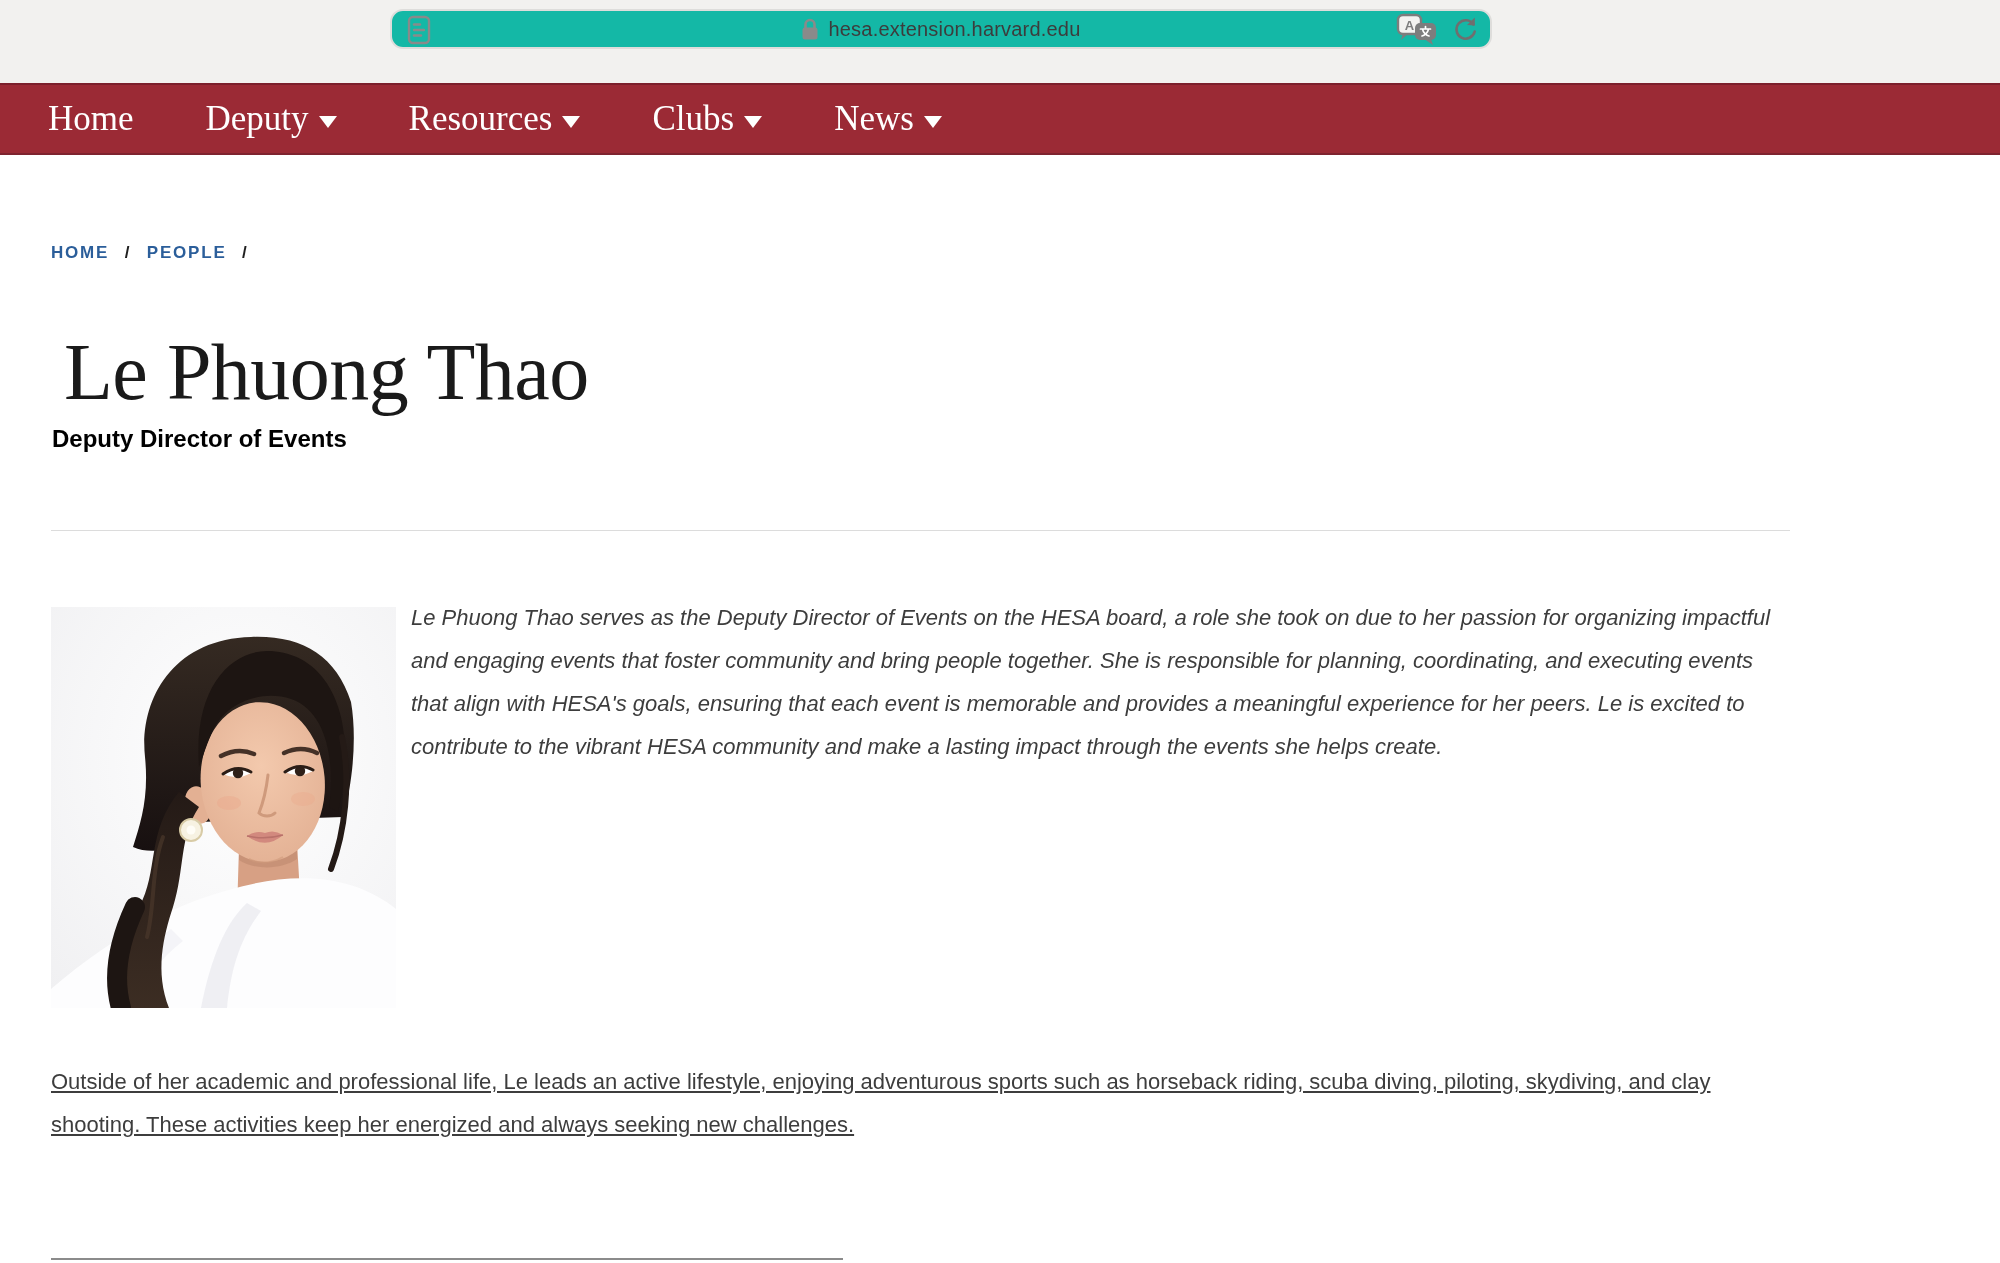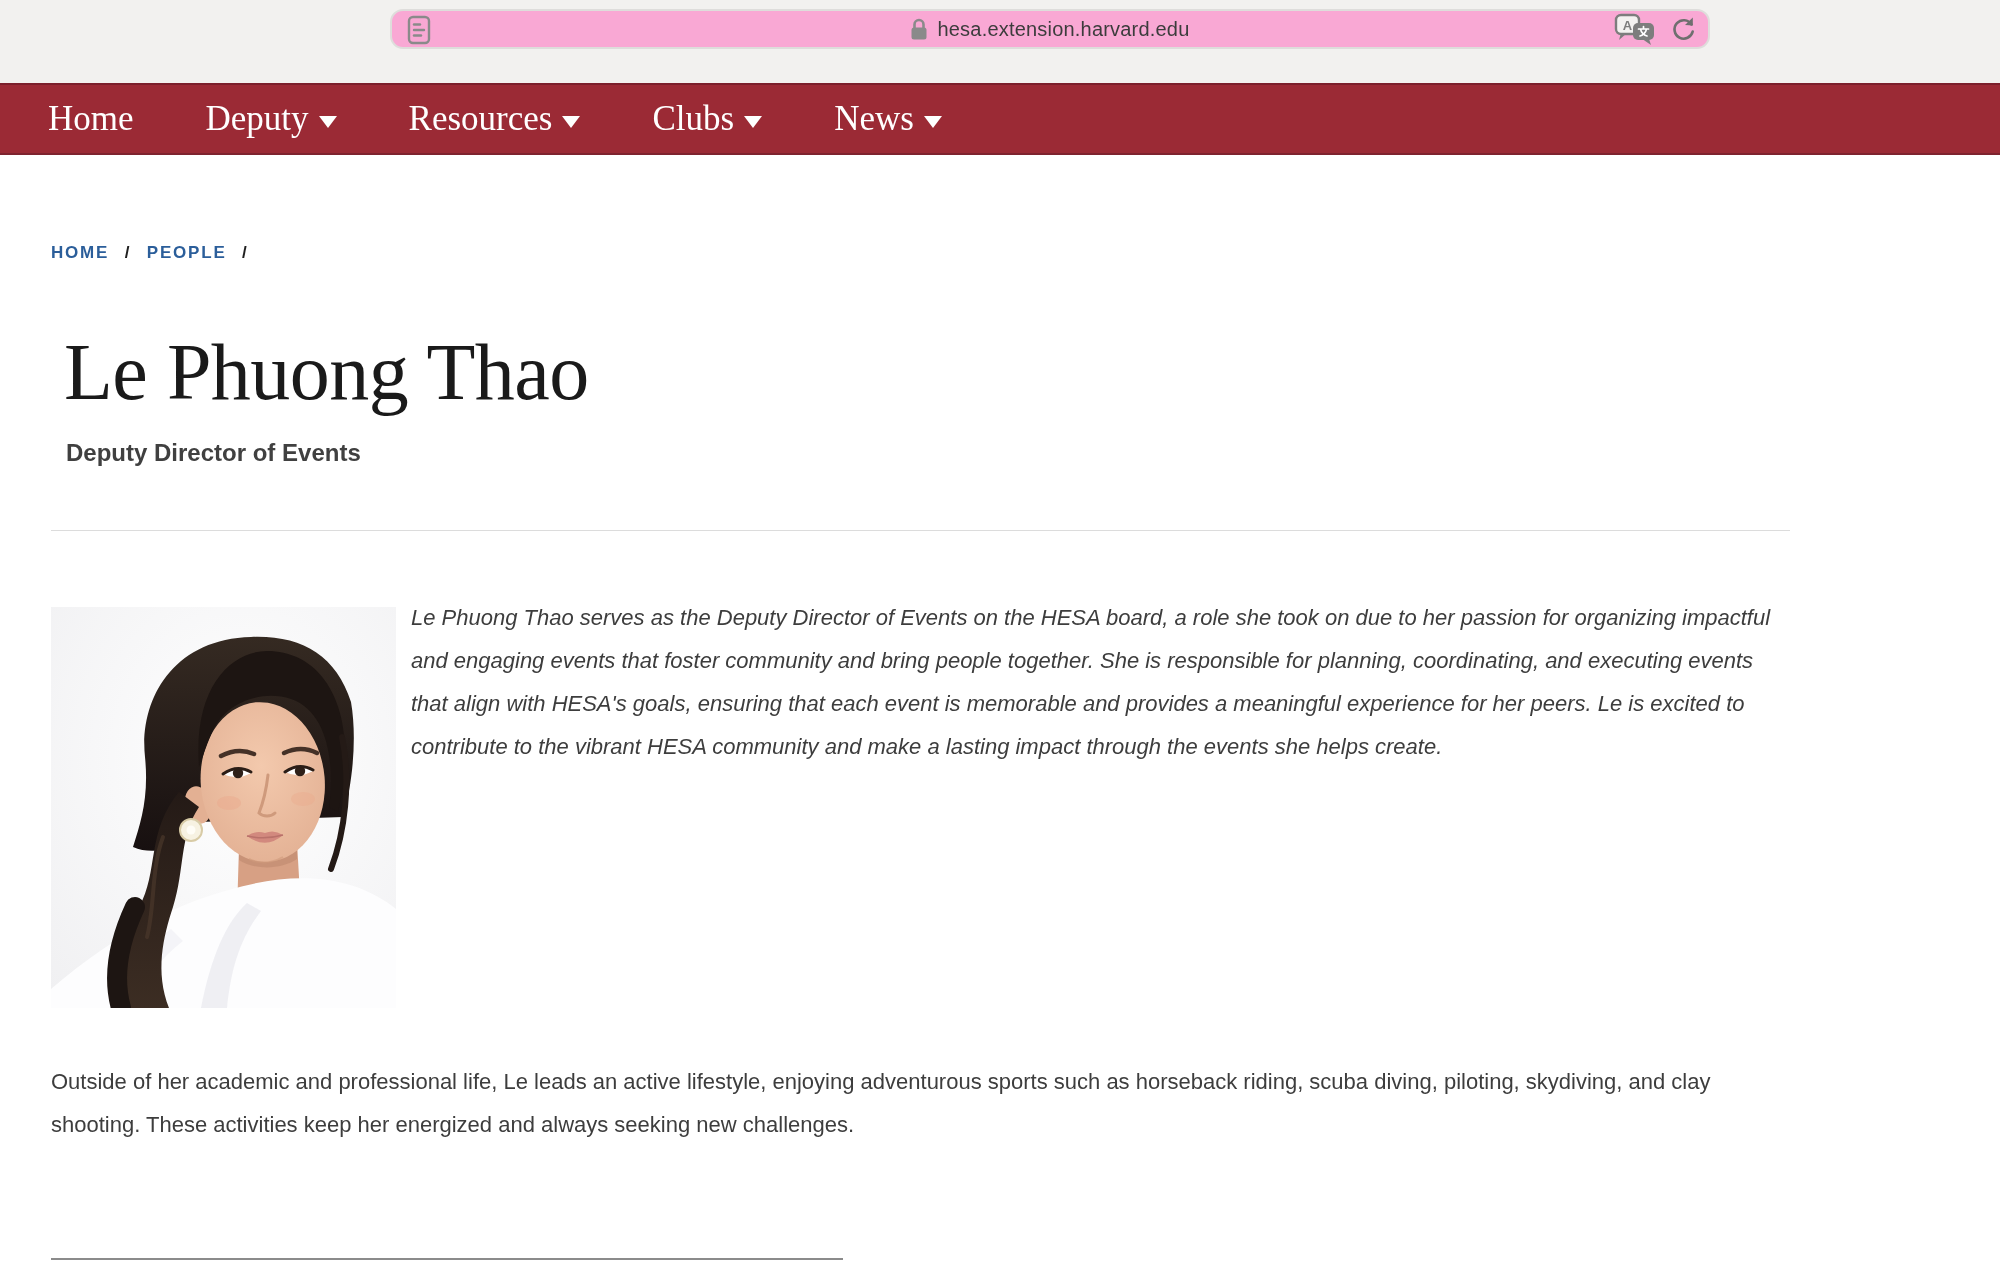--- a/index.html
+++ b/index.html
@@ -8,22 +8,22 @@
     width:2000px; height:1263px; position:relative; overflow:hidden;
     background:#ffffff; font-family:"Liberation Sans", sans-serif;
   }
 
   
   .chrome {
     position:absolute; top:0; left:0; width:2000px; height:83px;
     background:#f2f1ef;
   }
   .url-field {
-    position:absolute; left:390px; top:9px; width:1320px; height:40px;
-    background:#f9a8d4; border:2px solid #dedddb; border-radius:13px;
+    position:absolute; left:390px; top:9px; width:1102px; height:40px;
+    background:#14b8a6; border:2px solid #dedddb; border-radius:13px;
     display:flex; align-items:center; cursor:text;
   }
   .reader-btn { position:absolute; left:14px; top:5px; width:26px; height:28px; display:flex; align-items:center; justify-content:center; cursor:pointer; }
   .url-center {
     margin:0 auto; display:flex; align-items:center; gap:9px;
     font-size:20px; color:#3c3c3c; letter-spacing:0.2px;
   }
   .right-icons { position:absolute; right:12px; top:0; height:36px; display:flex; align-items:center; gap:14px; }
   .icon-btn { cursor:pointer; display:flex; align-items:center; }
 
@@ -48,43 +48,43 @@
   .crumb-link { color:#2b5e9a; cursor:pointer; text-decoration:none; }
   .crumb-sep { color:#1f1f1f; margin:0 9px; }
 
   
   .page-title {
     position:absolute; left:48px; top:316px; margin:16px;
     font-family:"Liberation Serif", serif; font-weight:400;
     font-size:80px; line-height:1.0; color:#1a1a1a; letter-spacing:-0.5px;
   }
   .page-subtitle {
-    position:absolute; left:51px; top:424px; margin:15px;
-    font-size:24px; font-weight:bold; color:#404040;
+    position:absolute; left:51px; top:424px; margin:1px;
+    font-size:24px; font-weight:bold; color:#000000;
   }
   .divider-top {
     position:absolute; left:51px; top:530px; width:1739px; height:0;
     border-top:1px solid #dcdcdc;
   }
 
   
   .portrait {
     position:absolute; left:51px; top:607px; width:345px; height:401px;
     overflow:hidden; background:#fafafa;
   }
   .bio-col {
     position:absolute; left:411px; top:596px; width:1379px;
     font-size:22px; line-height:43px; color:#3d3d3d;font-style:italic;
   }
   .bio-col p { margin:0 0 44px 0; }
   .para-full {
     position:absolute; left:51px; top:1060px; width:1740px;
     font-size:22px; line-height:43px; color:#3d3d3d;
   }
-  .para-full p { margin:0; }
+  .para-full p { margin:0;text-decoration:underline; }
   .divider-bottom {
     position:absolute; left:51px; top:1258px; width:792px; height:2px;
     background:#8b8b8b;
   }
 </style>
 </head>
 <body>
 
 <div class="chrome">
   <div class="url-field">

